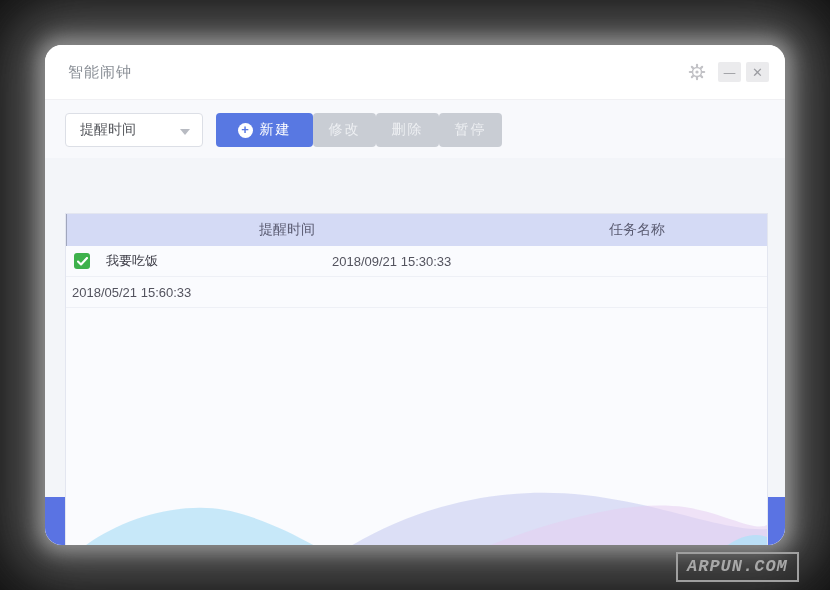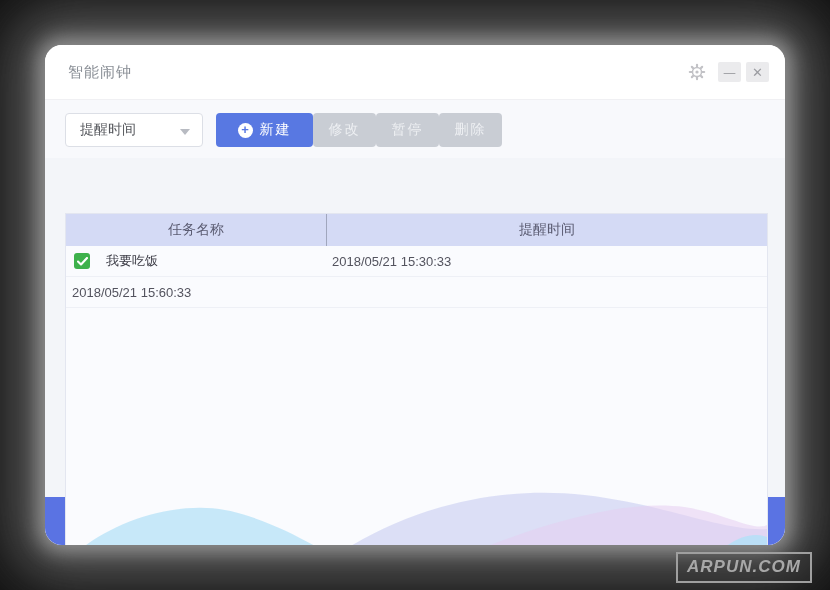--- a/index.html
+++ b/index.html
@@ -105,21 +105,21 @@
   .bottom-bar {
     position:absolute; left:0; right:0; bottom:0; height:48px;
     background:#5a73e3; z-index:1; border-radius:0 0 8px 8px;
   }
   
   .watermark {
     position:absolute; left:676px; top:552px; padding:3px 9px 4px 9px;
     border:2px solid #9f9f9f; color:#a8a8a8; background:rgba(55,55,55,0.25);
     font-size:17px; font-weight:bold; font-style:italic;
     letter-spacing:1px; text-transform:uppercase; z-index:5;
-    font-family:Liberation Sans, sans-serif;
+    font-family:Liberation Mono, monospace;
   }
 </style>
 </head>
 <body>
 
 <div class="stage">
 
   <div class="window">
 
     <div class="titlebar">
@@ -149,40 +149,40 @@
       <div class="toolbar">
         <div class="dropdown">
           <span>提醒时间</span>
           <span class="caret"></span>
         </div>
         <button class="btn btn-primary">
           <span class="plus-circle">+</span>
           <span>新建</span>
         </button>
         <button class="btn btn-disabled">修改</button>
+        <button class="btn btn-disabled">删除</button>
         <button class="btn btn-disabled">暂停</button>
-        <button class="btn btn-disabled">删除</button>
       </div>
 
       <div class="panel">
         <div class="thead">
+          <div class="th th-time">提醒时间</div>
           <div class="th th-name">任务名称</div>
-          <div class="th th-time">提醒时间</div>
         </div>
 
         <div class="trow">
           <div class="td-name">
             <span class="status-check">
               <svg width="11" height="9" viewBox="0 0 11 9">
                 <polyline points="1,4.5 4,7.5 10,1" fill="none" stroke="#ffffff" stroke-width="2.1" stroke-linecap="round" stroke-linejoin="round"></polyline>
               </svg>
             </span>
             <span class="row-label">我要吃饭</span>
           </div>
-          <div class="td-time">2018/05/21  15:30:33</div>
+          <div class="td-time">2018/09/21  15:30:33</div>
         </div>
 
         <div class="trow">
           <div class="td-time">2018/05/21  15:60:33</div>
         </div>
 
         <div class="waves">
           <svg viewBox="0 0 703 100" preserveAspectRatio="none">
             <defs>
               <linearGradient id="periGrad" x1="0" y1="0" x2="1" y2="0">

